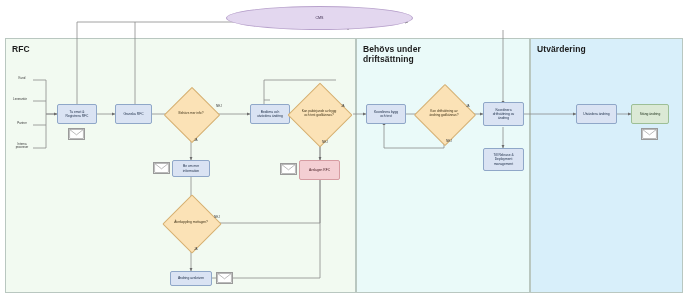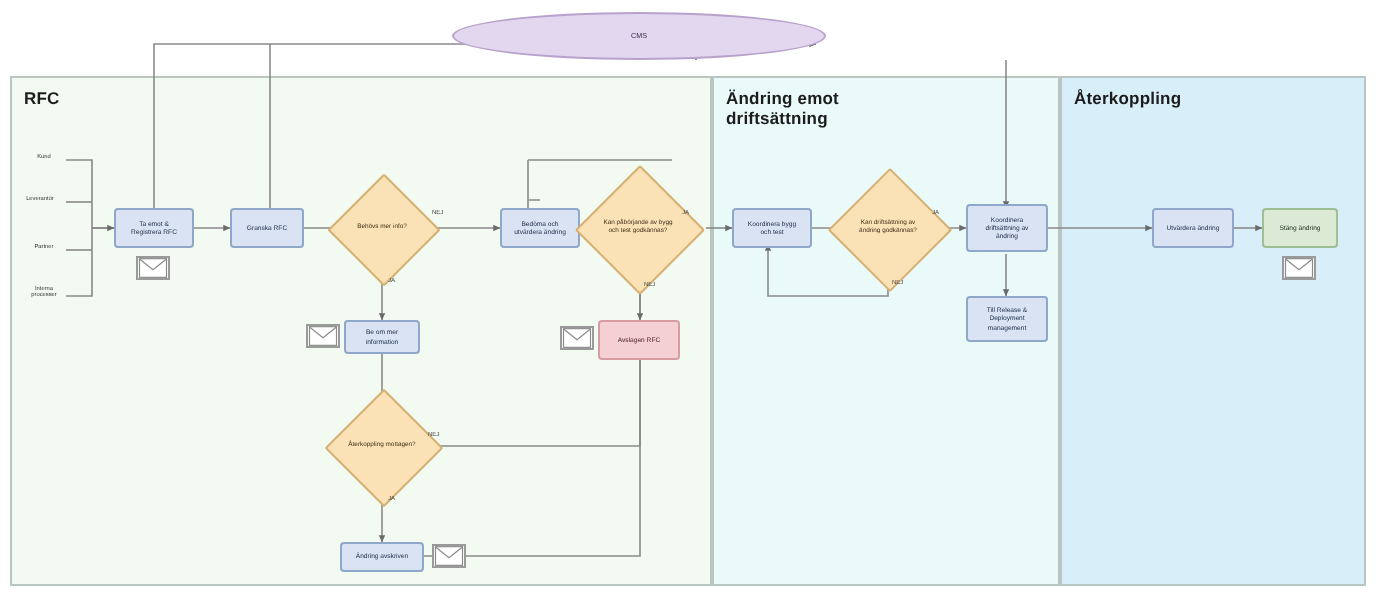--- a/index.html
+++ b/index.html
@@ -42,24 +42,24 @@
 <body>
 
 <div id="stage">
 
   <div class="lane" style="left:5px;top:38px;width:351px;height:255px;background:#f2faf1;"></div>
   <div class="lane" style="left:356px;top:38px;width:174px;height:255px;background:#eafaf9;"></div>
   <div class="lane" style="left:530px;top:38px;width:153px;height:255px;background:#d8effa;"></div>
 
   <div class="lane-title" style="left:12px;top:44px;">RFC</div>
   <div class="lane-title" style="left:363px;top:44px;">
-    <div>Ändring emot</div>
+    <div>Behövs under</div>
     <div>driftsättning</div>
   </div>
-  <div class="lane-title" style="left:537px;top:44px;">Återkoppling</div>
+  <div class="lane-title" style="left:537px;top:44px;">Utvärdering</div>
 
   <svg id="wires" viewBox="0 0 688 301">
     <defs>
       <marker id="ah" markerWidth="5" markerHeight="5" refX="4.2" refY="2" orient="auto">
         <path d="M0,0 L4.4,2 L0,4 z" fill="#6b6b6b"></path>
       </marker>
     </defs>
     <g fill="none" stroke="#8a8a8a" stroke-width="0.8" marker-end="url(#ah)">
 
       <path d="M33,80 L46,80 L46,114 L57,114" marker-end="none"></path>

